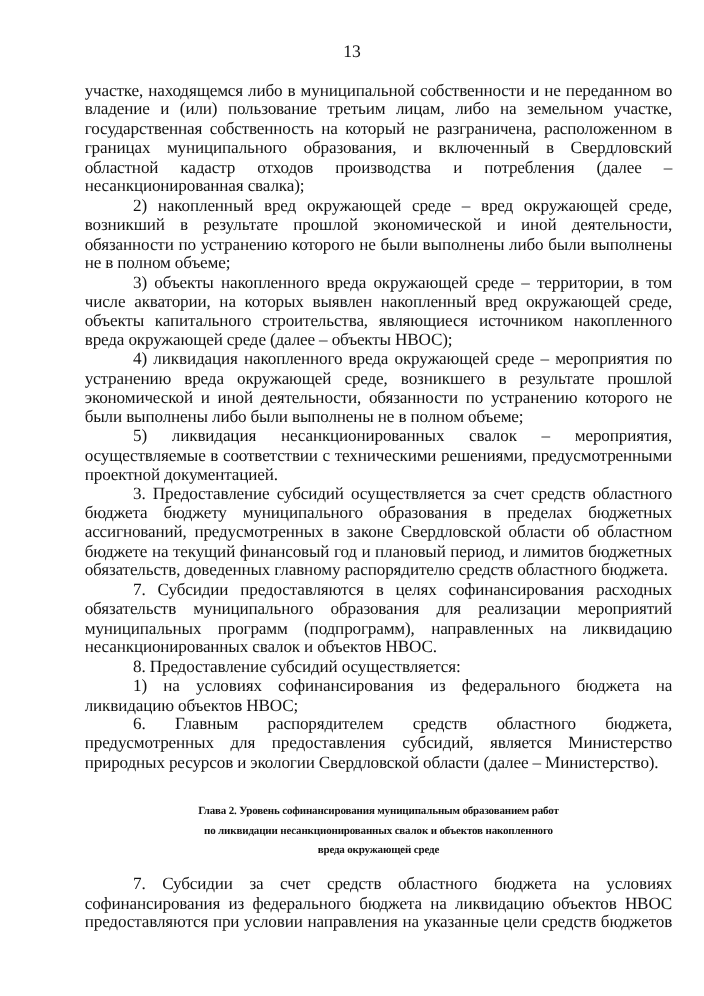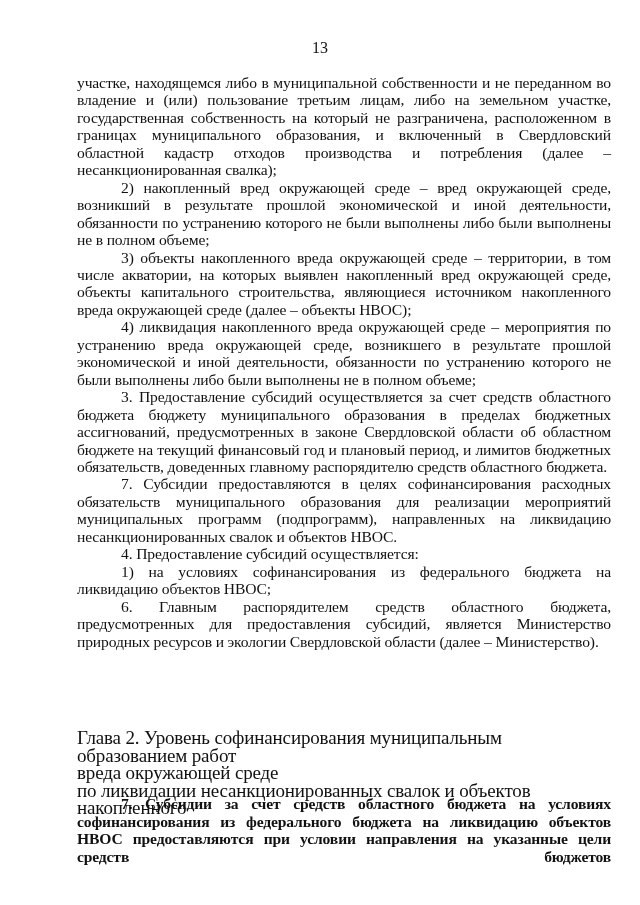--- a/index.html
+++ b/index.html
@@ -40,62 +40,62 @@
     }
     .body-text p.no-indent {
       text-indent: 0;
       margin-top: 12px;
     }
     .chapter-heading {
       position: absolute;
       top: 729px;
       left: 77px;
       width: 534px;
-      text-align: left;
-      font-weight: normal;
-      font-size: 19px;
+      text-align: center;
+      font-weight: bold;
+      font-size: 10px;
       line-height: 17.5px;
       letter-spacing: -0.15px;
     }
     .chapter-heading div { margin: 0; }
     .body-text-2 {
       position: absolute;
       top: 795px;
       left: 77px;
       width: 534px;
       font-size: 15.6px;
       line-height: 17.5px;
       text-align: justify;
       letter-spacing: -0.15px;
     }
     .body-text-2 p {
       margin: 0;
       text-indent: 44px;
       text-align-last: justify;
-      font-weight: bold;
     }
   </style>
 </head>
 <body>
 
 <div class="page-number">13</div>
 
 <div class="body-text">
   <p class="no-indent">участке, находящемся либо в муниципальной собственности и не переданном во владение и (или) пользование третьим лицам, либо на земельном участке, государственная собственность на который не разграничена, расположенном в границах муниципального образования, и включенный в Свердловский областной кадастр отходов производства и потребления (далее – несанкционированная свалка);</p>
   <p>2) накопленный вред окружающей среде – вред окружающей среде, возникший в результате прошлой экономической и иной деятельности, обязанности по устранению которого не были выполнены либо были выполнены не в полном объеме;</p>
   <p>3) объекты накопленного вреда окружающей среде – территории, в том числе акватории, на которых выявлен накопленный вред окружающей среде, объекты капитального строительства, являющиеся источником накопленного вреда окружающей среде (далее – объекты НВОС);</p>
   <p>4) ликвидация накопленного вреда окружающей среде – мероприятия по устранению вреда окружающей среде, возникшего в результате прошлой экономической и иной деятельности, обязанности по устранению которого не были выполнены либо были выполнены не в полном объеме;</p>
+  <p>5) ликвидация несанкционированных свалок – мероприятия, осуществляемые в соответствии с техническими решениями, предусмотренными проектной документацией.</p>
   <p>3. Предоставление субсидий осуществляется за счет средств областного бюджета бюджету муниципального образования в пределах бюджетных ассигнований, предусмотренных в законе Свердловской области об областном бюджете на текущий финансовый год и плановый период, и лимитов бюджетных обязательств, доведенных главному распорядителю средств областного бюджета.</p>
   <p>7. Субсидии предоставляются в целях софинансирования расходных обязательств муниципального образования для реализации мероприятий муниципальных программ (подпрограмм), направленных на ликвидацию несанкционированных свалок и объектов НВОС.</p>
-  <p>4. Предоставление субсидий осуществляется:</p>
+  <p>8. Предоставление субсидий осуществляется:</p>
   <p>1) на условиях софинансирования из федерального бюджета на ликвидацию объектов НВОС;</p>
   <p>6. Главным распорядителем средств областного бюджета, предусмотренных для предоставления субсидий, является Министерство природных ресурсов и экологии Свердловской области (далее – Министерство).</p>
 </div>
 
 <div class="chapter-heading">
   <div>Глава 2. Уровень софинансирования муниципальным образованием работ</div>
+  <div>по ликвидации несанкционированных свалок и объектов накопленного</div>
   <div>вреда окружающей среде</div>
-  <div>по ликвидации несанкционированных свалок и объектов накопленного</div>
 </div>
 
 <div class="body-text-2">
   <p>7. Субсидии за счет средств областного бюджета на условиях софинансирования из федерального бюджета на ликвидацию объектов НВОС предоставляются при условии направления на указанные цели средств бюджетов</p>
 </div>
 
 </body></html>

